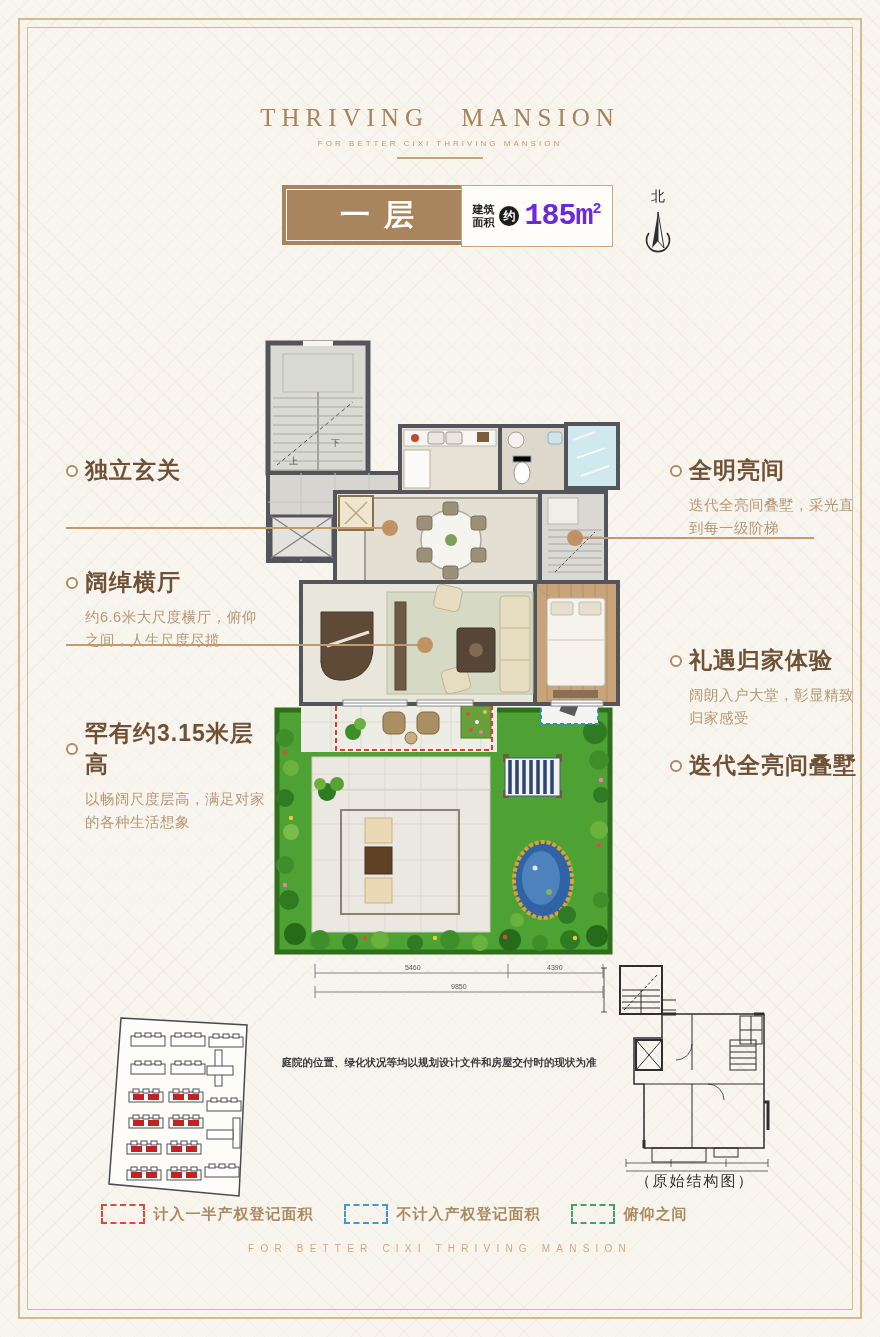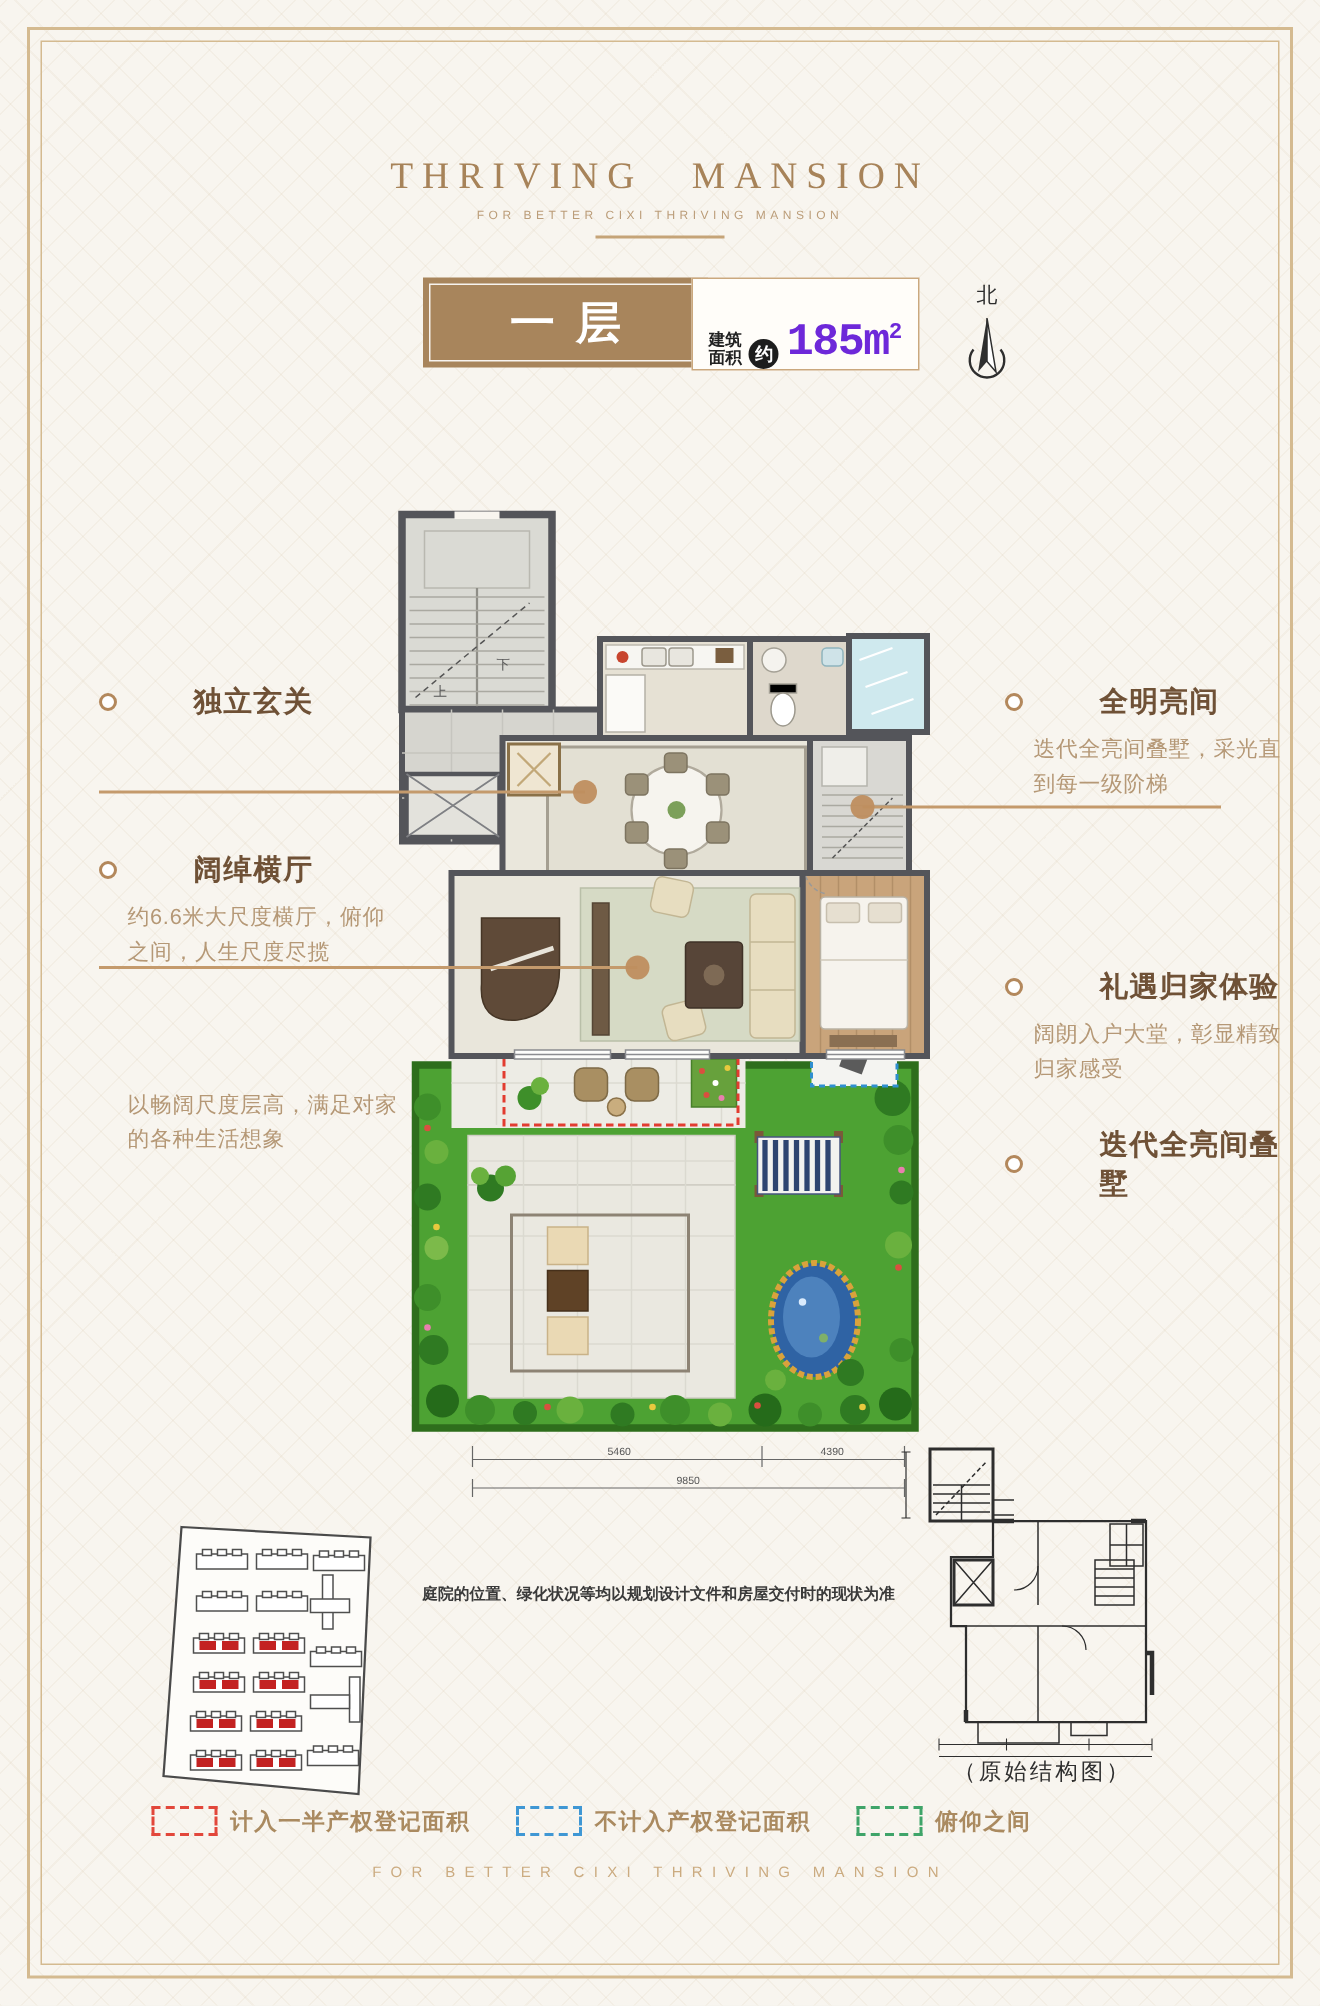--- a/index.html
+++ b/index.html
@@ -16,31 +16,31 @@
   .logo-wrap{position:absolute;top:104px;left:0;width:880px;text-align:center;}
   .logo{font-family:"Liberation Serif","DejaVu Serif",serif;font-size:25px;letter-spacing:6px;word-spacing:20px;color:#a78359;font-weight:500;}
   .logo-sub{margin-top:7px;font-size:8px;letter-spacing:3px;color:#bb9d79;}
   .logo-rule{width:86px;height:2px;background:#c5a478;margin:9px auto 0;}
 
   
   .floor-box{position:absolute;left:282px;top:185px;width:190px;height:60px;background:#a8855c;}
   .floor-box-inner{position:absolute;inset:4px;border:1px solid rgba(255,255,255,.9);
     display:flex;align-items:center;justify-content:center;color:#fff;font-size:30px;font-weight:700;letter-spacing:14px;text-indent:14px;}
   .area-box{position:absolute;left:461px;top:185px;width:150px;height:60px;background:#fffdf9;border:1px solid #caa87e;
-    display:flex;align-items:flex-end;justify-content:center;gap:5px;}
+    display:flex;align-items:center;justify-content:center;gap:5px;}
   .area-prefix{font-size:11px;font-weight:700;color:#222;line-height:1.15;text-align:center;}
   .approx-badge{width:20px;height:20px;border-radius:50%;background:#1d1d1d;color:#fff;font-size:12px;font-weight:700;display:flex;align-items:center;justify-content:center;}
   .area-value{font-size:30px;font-weight:700;color:#6d28d9;letter-spacing:-1px;font-family:Liberation Mono, monospace;}
   .area-value sup{font-size:15px;letter-spacing:0;}
   .north{position:absolute;left:642px;top:188px;width:32px;text-align:center;}
   .north-label{font-size:14px;color:#2e2e2e;}
 
   
   .feature{position:absolute;}
-  .feature .title{display:flex;align-items:center;font-size:19px;font-weight:700;color:#6f5136;letter-spacing:1px;gap:44px;}
+  .feature .title{display:flex;align-items:center;font-size:23px;font-weight:700;color:#6f5136;letter-spacing:1px;}
   .bullet{display:inline-block;width:8px;height:8px;border:2px solid #b3885c;border-radius:50%;background:#fff;margin-right:7px;flex:0 0 auto;}
   .feature .desc{margin-top:8px;padding-left:19px;font-size:14.5px;line-height:1.6;color:#b59876;letter-spacing:.5px;}
   .fl{left:66px;width:205px;}
   .fr{left:670px;width:200px;}
   .leader{position:absolute;height:1.5px;background:#c49a6c;}
   .leader-dot{position:absolute;width:16px;height:16px;border-radius:50%;background:#bf8e5f;opacity:.95;}
 
   
   .disclaimer{position:absolute;left:279px;top:1056px;width:320px;text-align:center;font-size:10.5px;font-weight:700;color:#3a3a3a;}
   .structure-caption{position:absolute;left:600px;top:1172px;width:190px;text-align:center;font-size:15px;color:#2e2e2e;letter-spacing:2px;}
@@ -99,20 +99,24 @@
       </div>
   </div>
   <div class="feature fl" style="top:567px">
     <div class="title">
         <span class="bullet"></span>
         <span>阔绰横厅</span>
       </div>
     <div class="desc" style="width:178px">约6.6米大尺度横厅，俯仰之间，人生尺度尽揽</div>
   </div>
   <div class="feature fl" style="top:718px">
+    <div class="title">
+        <span class="bullet"></span>
+        <span>罕有约3.15米层高</span>
+      </div>
     <div class="desc" style="width:182px">以畅阔尺度层高，满足对家的各种生活想象</div>
   </div>
 
   <div class="feature fr" style="top:455px">
     <div class="title">
         <span class="bullet"></span>
         <span>全明亮间</span>
       </div>
     <div class="desc" style="width:168px">迭代全亮间叠墅，采光直到每一级阶梯</div>
   </div>

